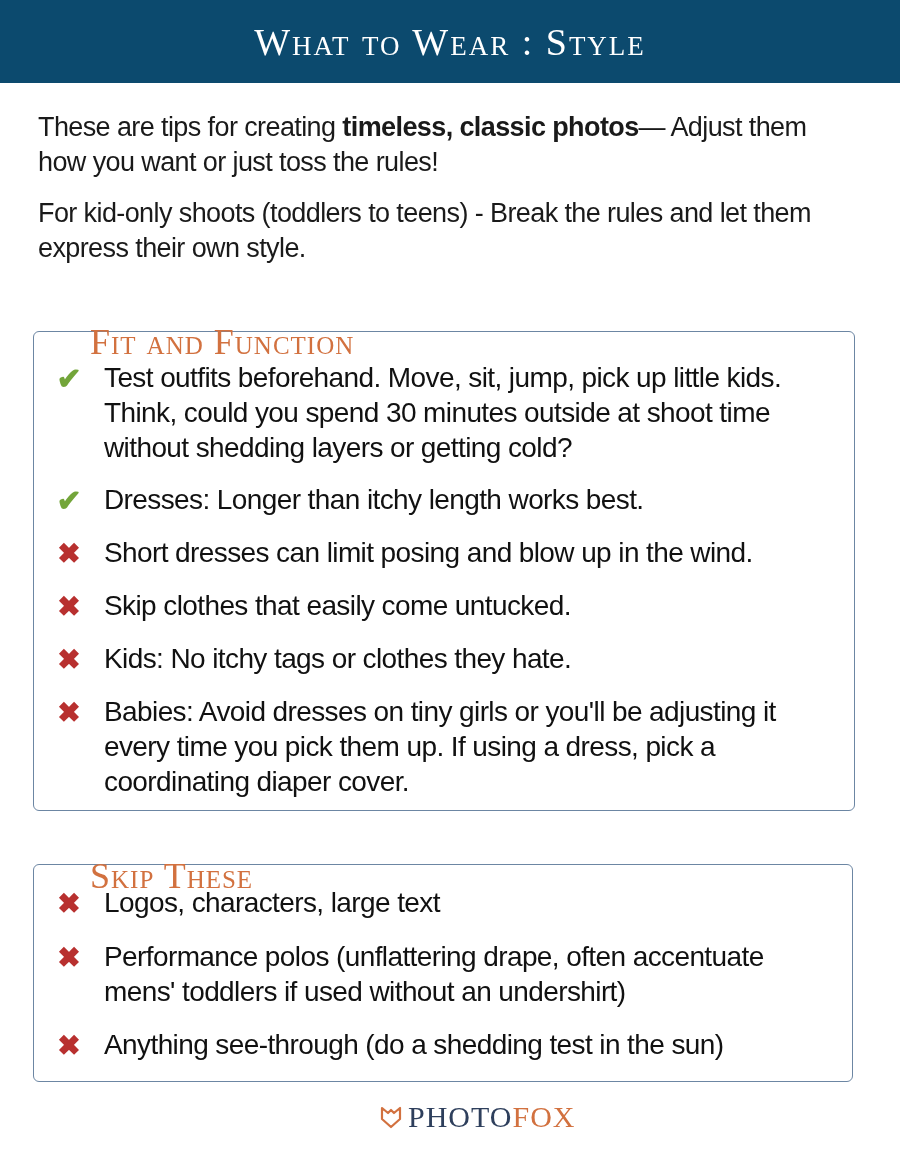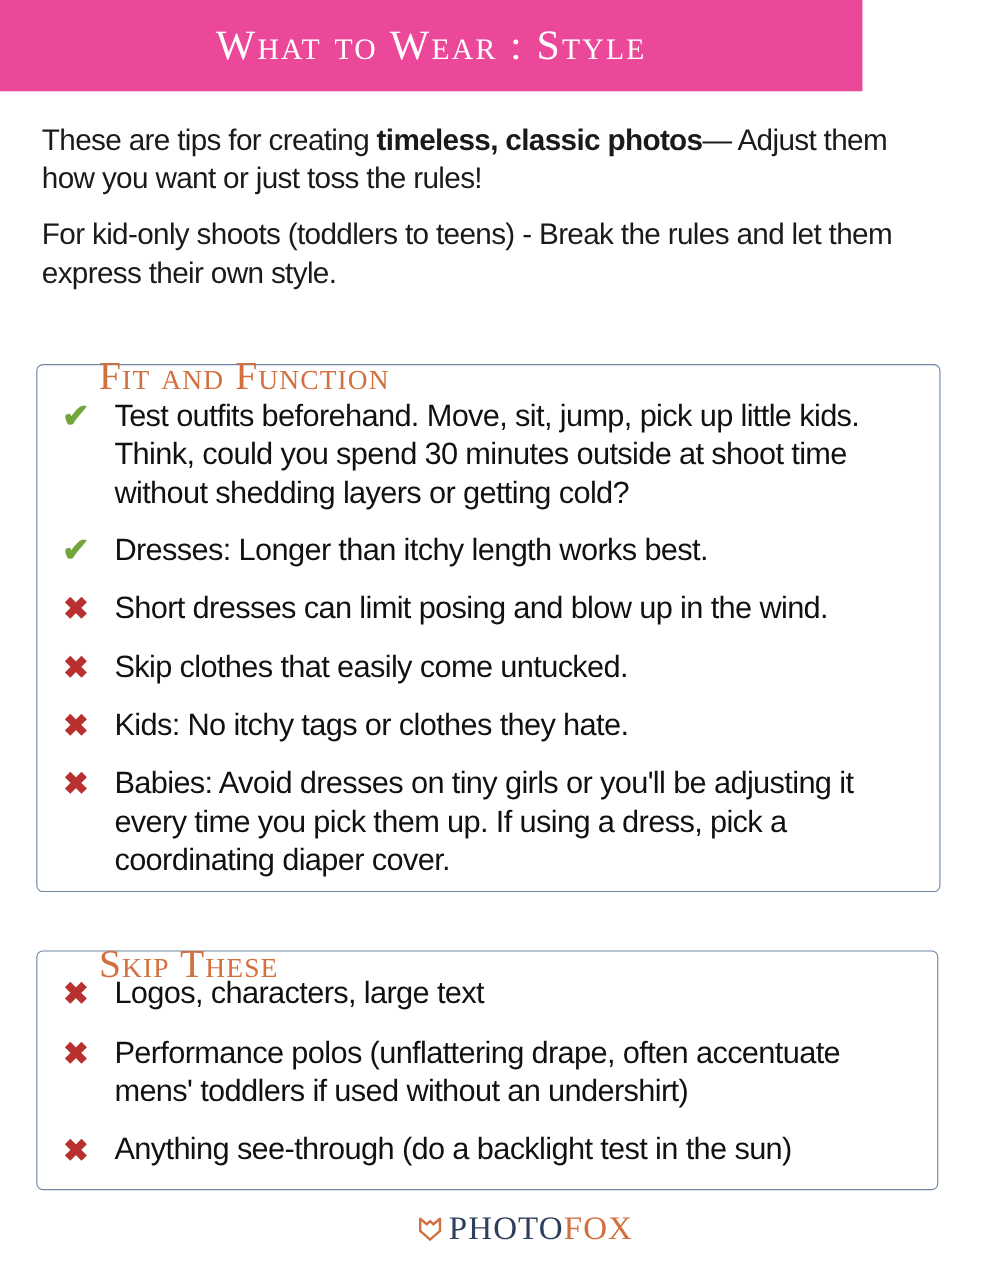--- a/index.html
+++ b/index.html
@@ -1,18 +1,18 @@
 <!DOCTYPE html>
 <html><head>
 <meta charset="utf-8">
 <style>
   html, body { margin: 0; padding: 0; background: #ffffff; }
   body { width: 900px; height: 1165px; position: relative; overflow: hidden;
          font-family: "Liberation Sans", sans-serif; color: #1a1a1a; }
-  .banner { position: absolute; left: 0; top: 0; width: 784px; height: 83px; background: #ec4899;
+  .banner { position: absolute; left: 0; top: 0; width: 900px; height: 83px; background: #0c4a6e;
             display: flex; align-items: center; justify-content: center; }
   .banner h1 { margin: 0; color: #ffffff; font-family: "Liberation Serif", serif; font-weight: normal;
                font-size: 38px; letter-spacing: 2px; font-variant: small-caps; }
   .intro { position: absolute; left: 38px; top: 110px; width: 815px; font-size: 27px; line-height: 35px;
            letter-spacing: -0.6px; }
   .intro p { margin: 0 0 16px 0; }
   .intro b { font-weight: bold; }
   .section-title { position: absolute; font-family: "Liberation Serif", serif; color: #d2713f;
                    font-size: 36px; font-variant: small-caps; letter-spacing: 1px; z-index: 2;
                    background: transparent; line-height: 40px; margin-top: 26px; }
@@ -90,21 +90,21 @@
   <div class="item" style="top:74px; width:760px;">
     <span class="icon">
         <span class="cross">✖</span>
       </span>
     <span class="text">Performance polos (unflattering drape, often accentuate mens' toddlers if used without an undershirt)</span>
   </div>
   <div class="item" style="top:162px; width:760px;">
     <span class="icon">
         <span class="cross">✖</span>
       </span>
-    <span class="text">Anything see-through (do a backlight test in the sun)</span>
+    <span class="text">Anything see-through (do a shedding test in the sun)</span>
   </div>
 </div>
 
 <div class="logo">
   <svg class="mark" viewBox="0 0 22 24">
     <path d="M2 3 L8 8 L11 5 L14 8 L20 3 L20 14 L11 22 L2 14 Z" fill="none" stroke="#d2713f" stroke-width="2.2" stroke-linejoin="round"></path>
   </svg>
   <span><span class="p1">PHOTO</span><span class="p2">FOX</span></span>
 </div>
 

